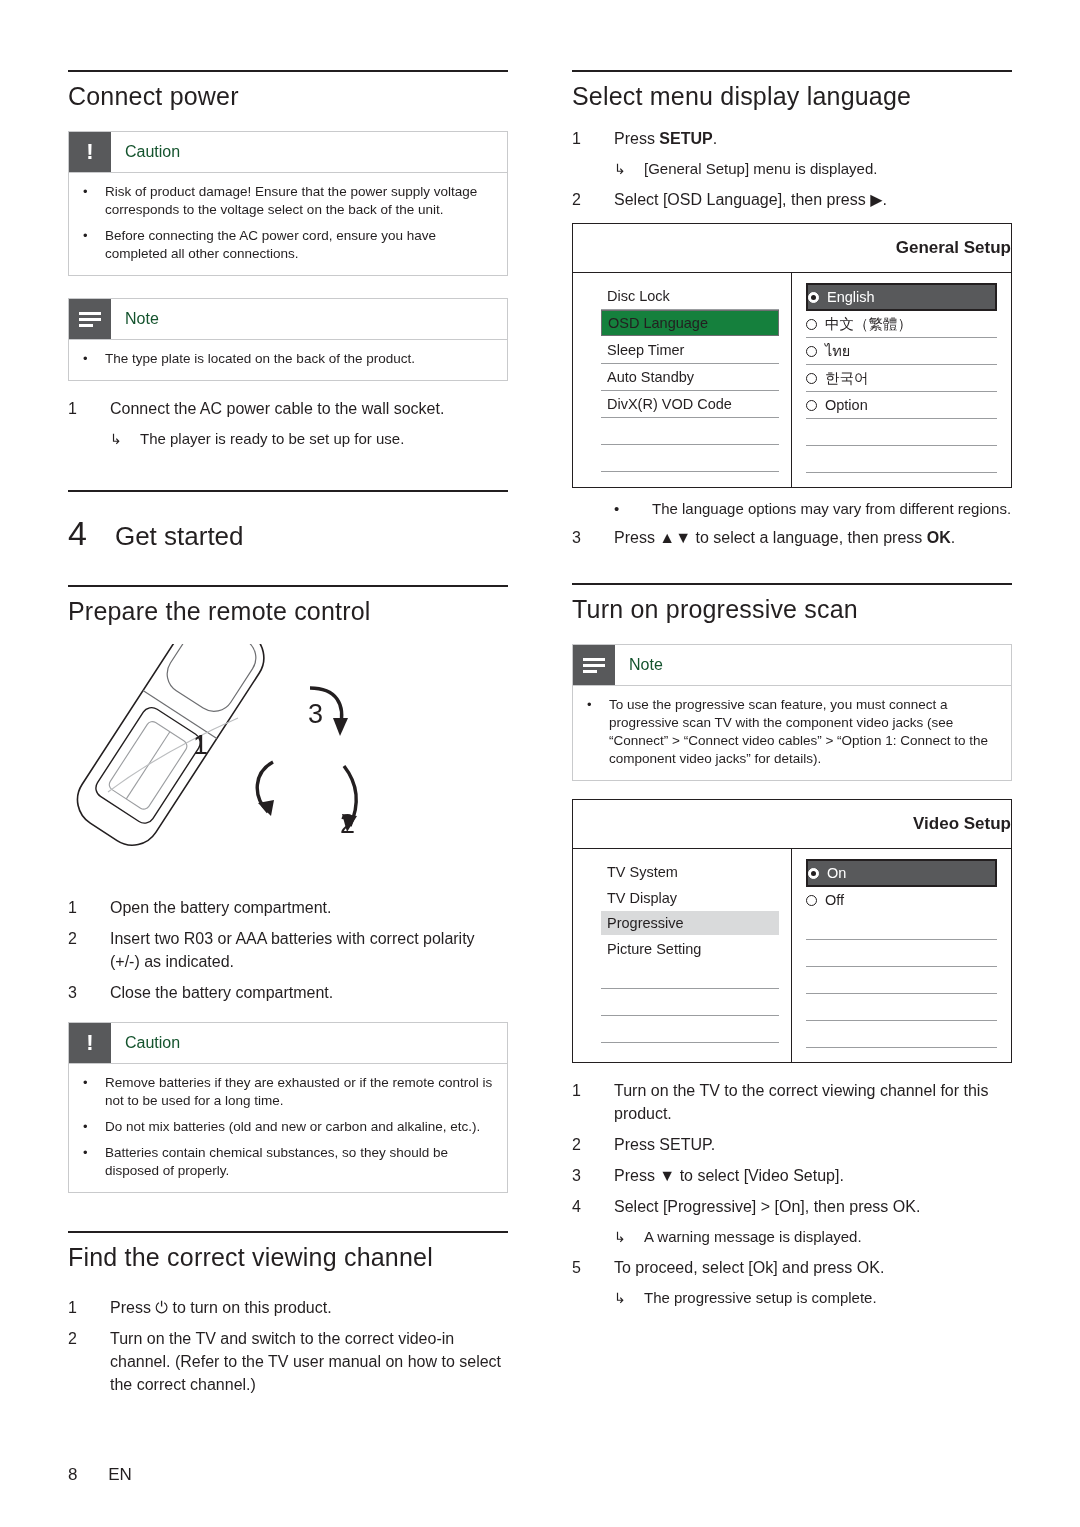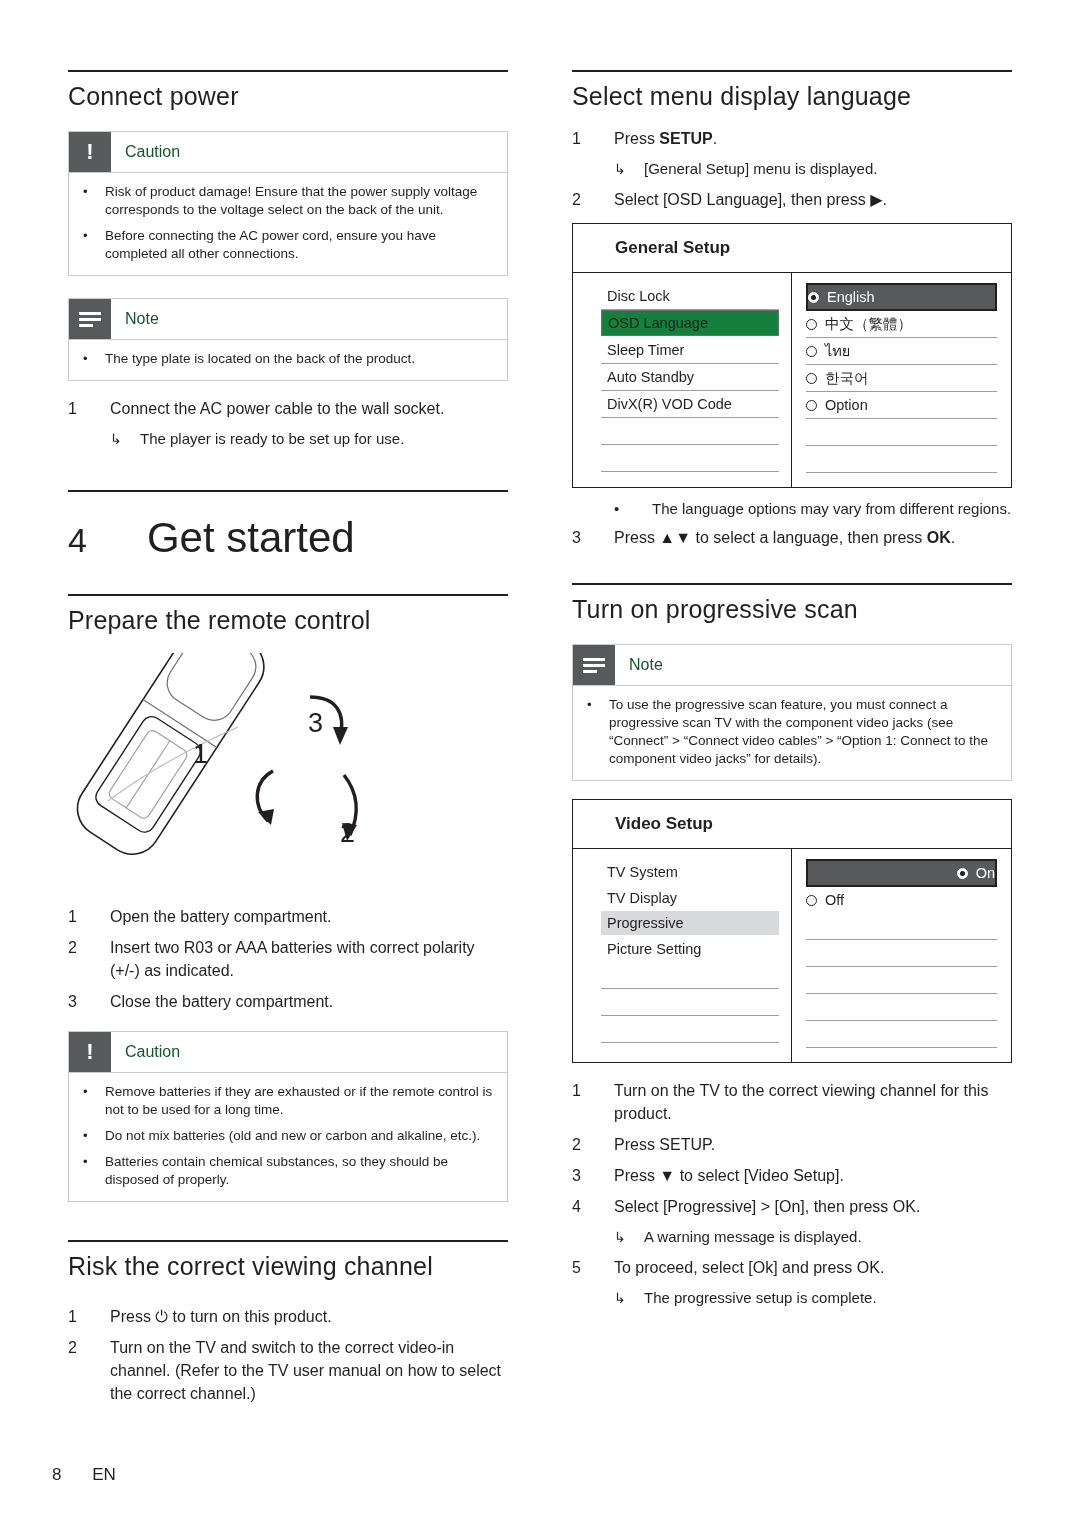--- a/index.html
+++ b/index.html
@@ -43,22 +43,21 @@
     padding-top: 22px;
     margin-top: 40px;
     display: flex;
     align-items: baseline;
     gap: 28px;
   }
   .chapter .num {
     font-size: 34px;
   }
   .chapter .ttl {
-    font-size: 42px;
-    margin-left: 32px;
+    font-size: 26px;
   }
 
   
   .box {
     border: 1px solid #c9cacc;
     margin: 6px 0 16px 0;
   }
   .box-head {
     display: flex;
     align-items: center;
@@ -149,20 +148,21 @@
     border: 1px solid #231f20;
     margin: 12px 0 10px 0;
     background: #fff;
   }
   .osd-title {
     font-size: 17px;
     font-weight: bold;
     padding: 14px 0 14px 42px;
     border-bottom: 1px solid #231f20;
     color: #231f20;
+    text-align: right;
   }
   .osd-body {
     display: flex;
     min-height: 200px;
   }
   .osd-left {
     width: 50%;
     border-right: 1px solid #231f20;
     padding: 10px 12px 14px 28px;
     box-sizing: border-box;
@@ -237,21 +237,21 @@
     margin: 4px 0 6px 0;
   }
   .lbl-num {
     position: absolute;
     font-size: 27px;
     color: #231f20;
   }
 
   .footer {
     position: absolute;
-    left: 52px;
+    left: 68px;
     bottom: 42px;
     font-size: 17px;
     color: #231f20;
   }
   .footer .pg { margin-right: 26px; }
   b.kw { font-weight: bold; }
 </style>
 </head>
 <body>
 
@@ -373,21 +373,21 @@
           <span class="dot">•</span>
           <span class="txt">Do not mix batteries (old and new or carbon and alkaline, etc.).</span>
         </div>
         <div class="bullet">
           <span class="dot">•</span>
           <span class="txt">Batteries contain chemical substances, so they should be disposed of properly.</span>
         </div>
       </div>
     </div>
 
-    <h2 class="sec" style="margin-top:38px;">Risk the correct viewing channel</h2>
+    <h2 class="sec" style="margin-top:38px;">Find the correct viewing channel</h2>
 
     <div class="steps">
       <div class="step">
         <span class="n">1</span>
         <span class="t">Press ⏻ to turn on this product.</span>
       </div>
       <div class="step">
         <span class="n">2</span>
         <span class="t">Turn on the TV and switch to the correct video-in channel. (Refer to the TV user manual on how to select the correct channel.)</span>
       </div>
@@ -487,21 +487,21 @@
         <div class="osd-left">
           <div class="osd-item" style="border-bottom:none;">TV System</div>
           <div class="osd-item" style="border-bottom:none;">TV Display</div>
           <div class="osd-item sel" style="border:none;background:#d9dadb;">Progressive</div>
           <div class="osd-item" style="border-bottom:none;">Picture Setting</div>
           <div class="osd-item empty">&nbsp;</div>
           <div class="osd-item empty">&nbsp;</div>
           <div class="osd-item empty">&nbsp;</div>
         </div>
         <div class="osd-right">
-          <div class="osd-opt sel" style="border-bottom:2px solid #231f20;justify-content:flex-end;">
+          <div class="osd-opt sel" style="border-bottom:2px solid #231f20;">
             <span class="radio on"></span>
             <span>On</span>
           </div>
           <div class="osd-opt" style="border-bottom:none;">
             <span class="radio"></span>
             <span>Off</span>
           </div>
           <div class="osd-opt empty">&nbsp;</div>
           <div class="osd-opt empty">&nbsp;</div>
           <div class="osd-opt empty">&nbsp;</div>

